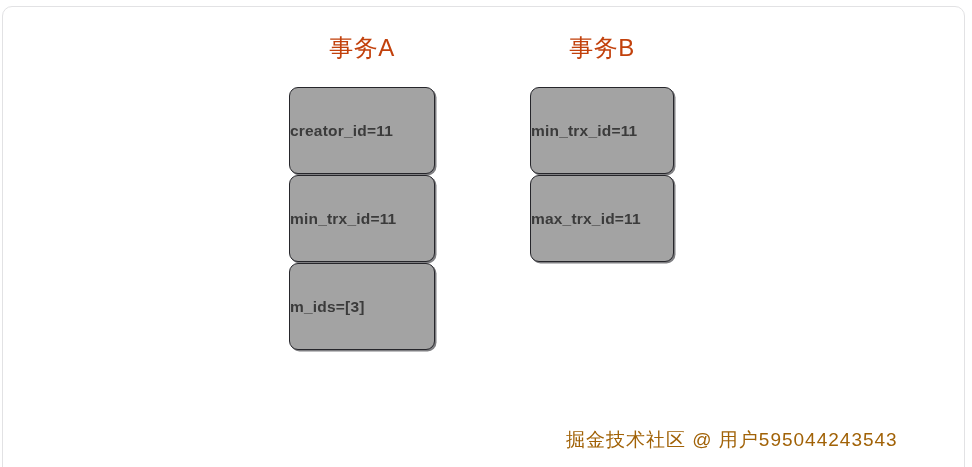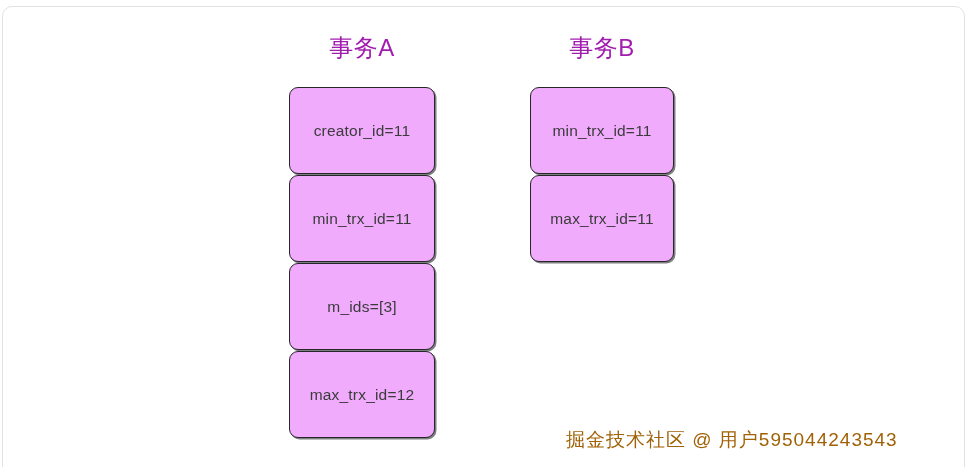--- a/index.html
+++ b/index.html
@@ -44,45 +44,45 @@
   .column.col-b { left: 530px; width: 144px; }
 
   .column-title {
     position: absolute;
     top: 31px;
     left: 0;
     width: 100%;
     text-align: center;
     font-size: 24px;
     line-height: 34px;
-    color: #a21caf;
+    color: #c2410c;
     letter-spacing: 0.5px;
     white-space: nowrap;
   }
 
   .box-stack {
     position: absolute;
     top: 87px;
     left: 0;
     width: 100%;
   }
 
   .node-box {
     position: relative;
     box-sizing: border-box;
     width: 100%;
     height: 87px;
     margin-bottom: 1px;
-    background: #f0abfc;
+    background: #a3a3a3;
     border: 1.6px solid #26262b;
     border-radius: 9px;
     box-shadow: 1.5px 1.5px 0 0 rgba(20,20,25,0.55);
     display: flex;
     align-items: center;
-    justify-content: center;
+    font-weight: bold;
   }
   .node-box:last-child { margin-bottom: 0; }
 
   .node-label {
     font-size: 15.5px;
     line-height: 18px;
     color: #3b3b3b;
     white-space: nowrap;
     letter-spacing: 0.2px;
   }
@@ -112,23 +112,20 @@
     <div class="box-stack">
       <div class="node-box">
         <span class="node-label">creator_id=11</span>
       </div>
       <div class="node-box">
         <span class="node-label">min_trx_id=11</span>
       </div>
       <div class="node-box">
         <span class="node-label">m_ids=[3]</span>
       </div>
-      <div class="node-box">
-        <span class="node-label">max_trx_id=12</span>
-      </div>
     </div>
   </div>
 
   <div class="column col-b">
     <div class="column-title">事务B</div>
     <div class="box-stack">
       <div class="node-box">
         <span class="node-label">min_trx_id=11</span>
       </div>
       <div class="node-box">

